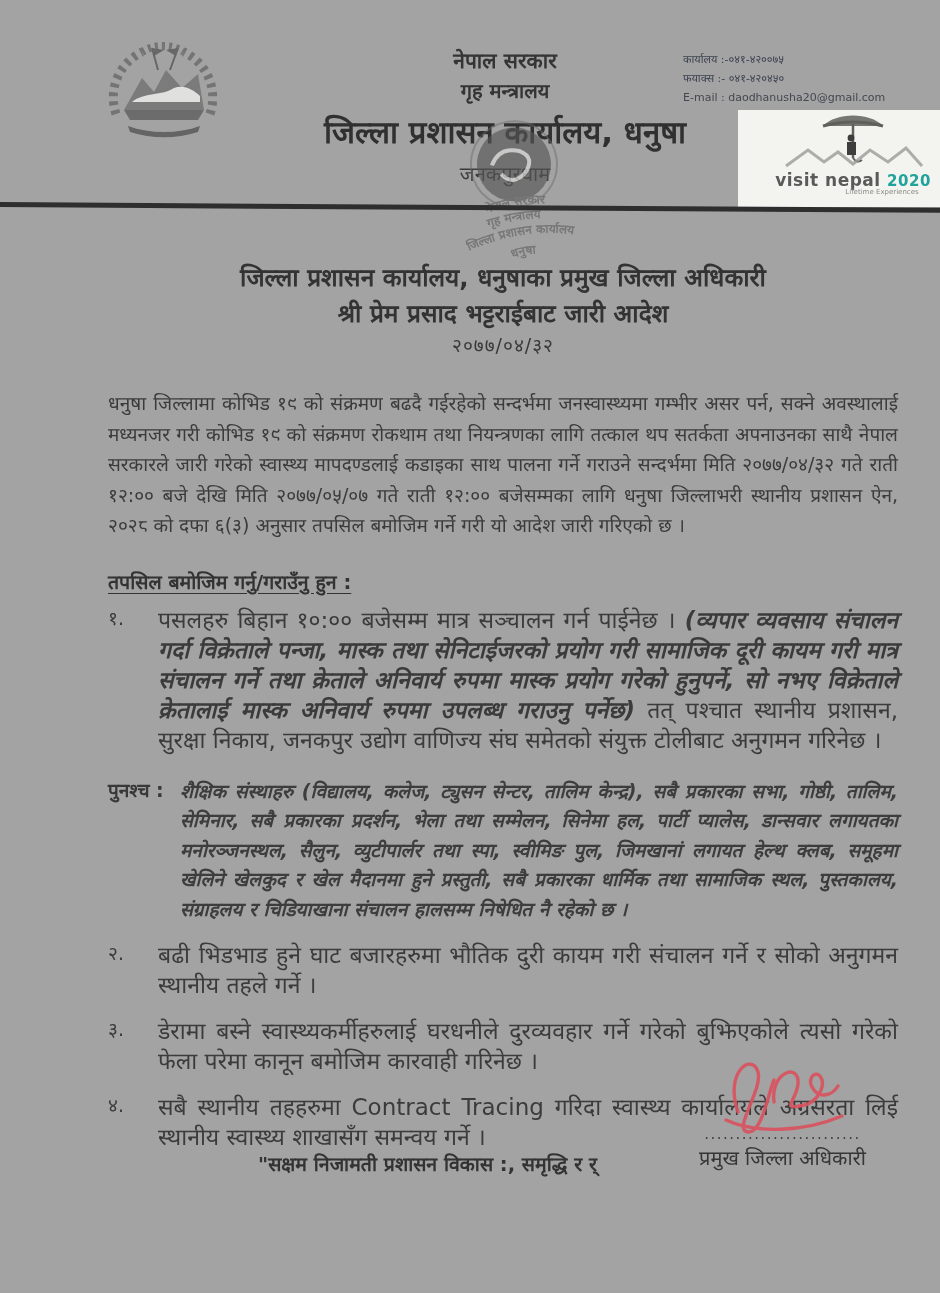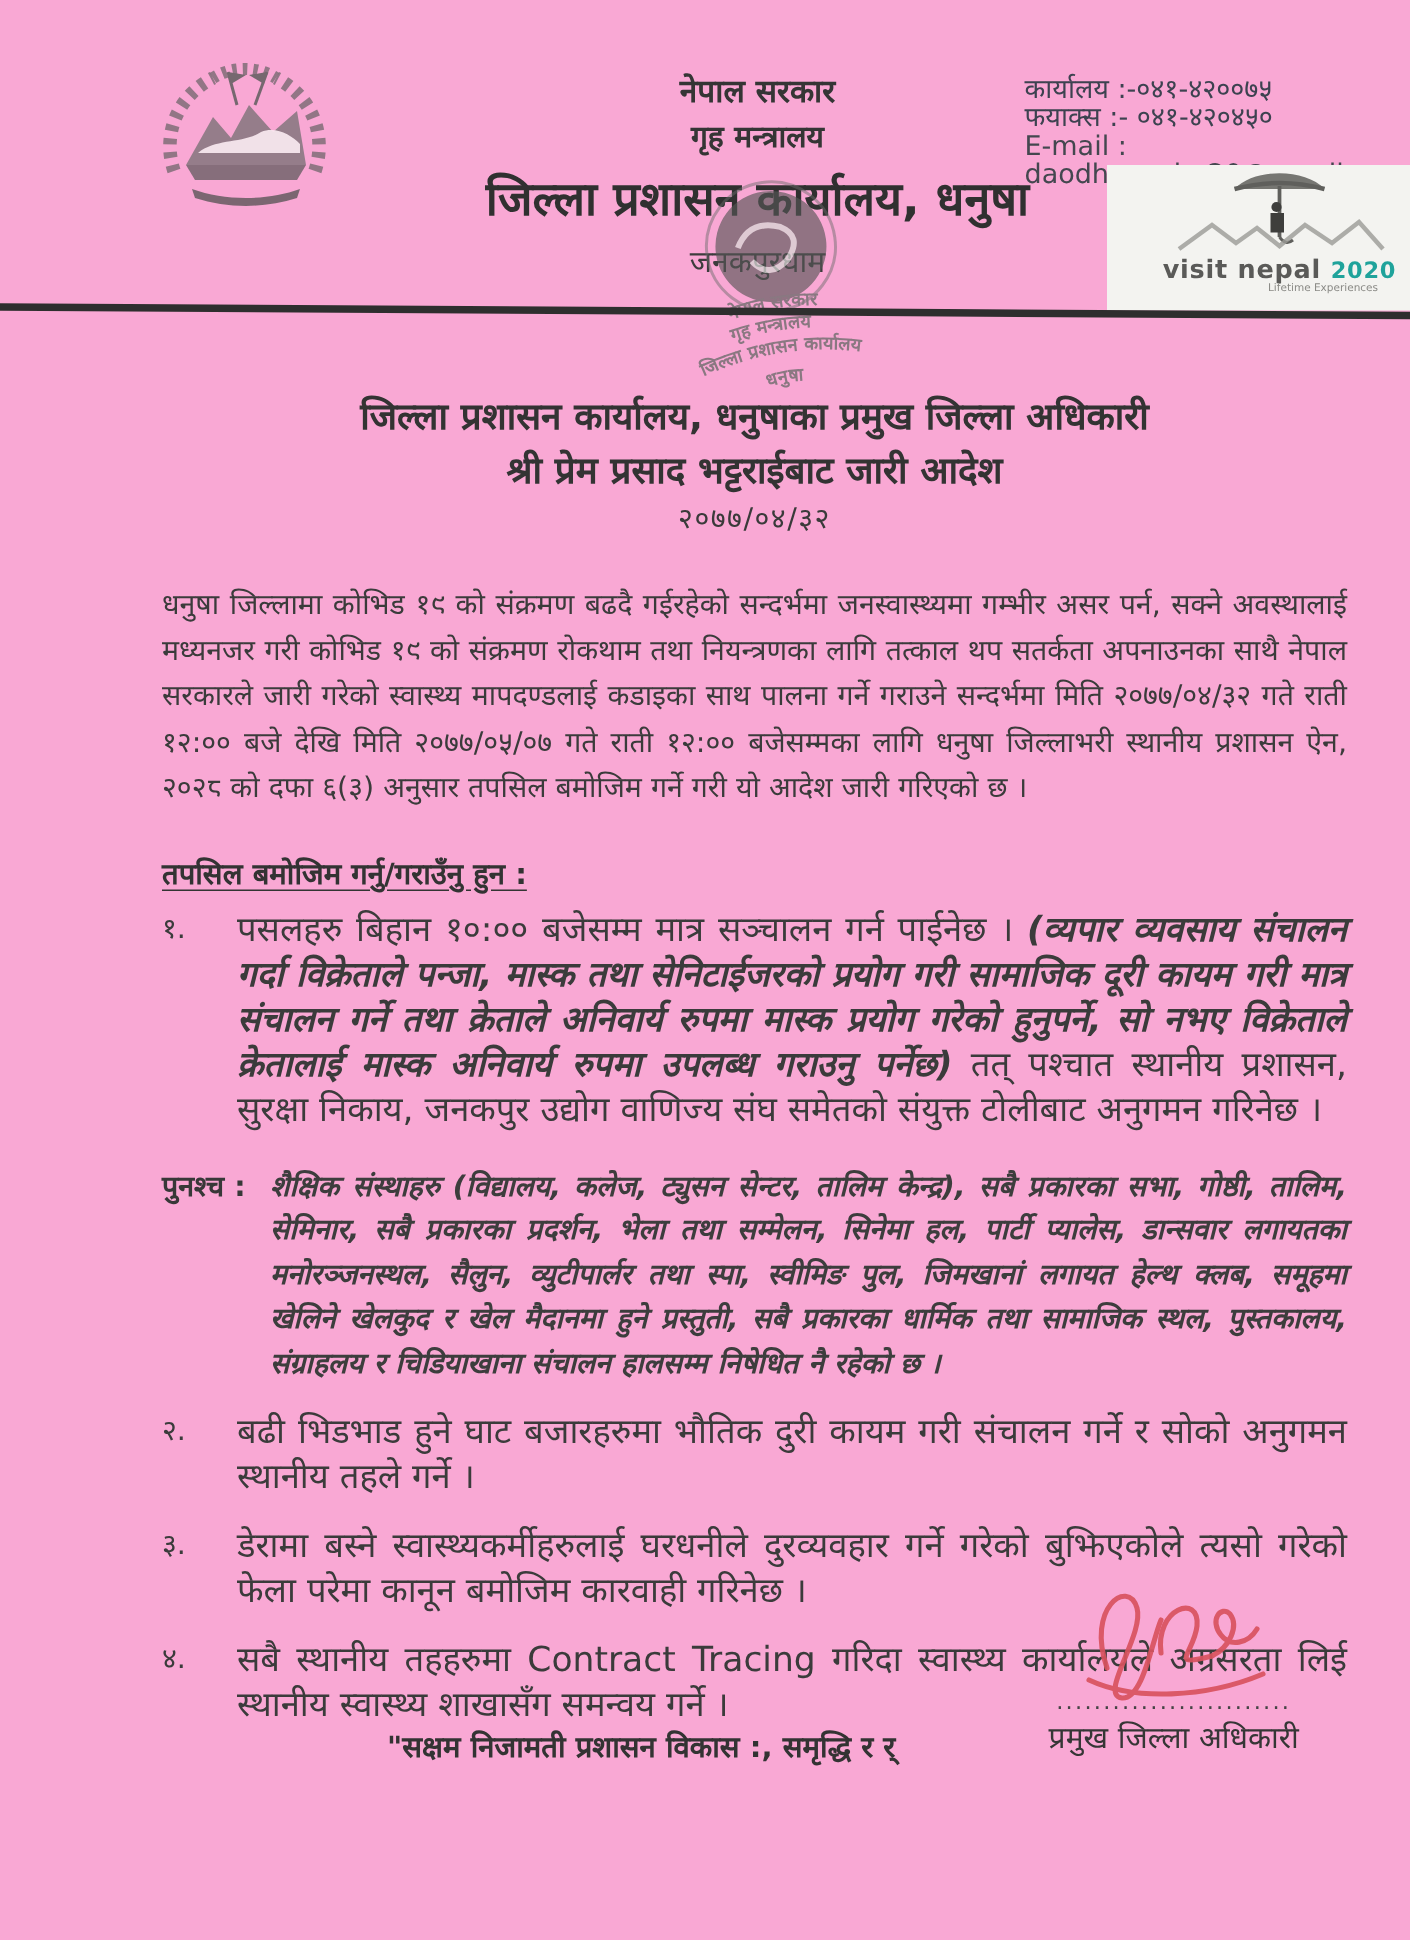--- a/index.html
+++ b/index.html
@@ -1,25 +1,25 @@
 <!DOCTYPE html>
 <html lang="ne"><head>
 <meta charset="utf-8">
 <style>
   html,body{margin:0;padding:0;background:#d8d8d8;}
-  .page{position:relative;width:940px;height:1293px;background:#f9a8d4;overflow:hidden;
+  .page{position:relative;width:940px;height:1293px;background:#a3a3a3;overflow:hidden;
         font-family:"DejaVu Sans","Liberation Sans",sans-serif;color:#3a3a3a;}
   
   .emblem{position:absolute;left:102px;top:40px;width:122px;height:102px;opacity:.82;}
   .head-center{position:absolute;left:210px;top:46px;width:590px;text-align:center;}
   .gov-line{font-size:21px;font-weight:bold;color:#353535;}
   .ministry-line{font-size:20px;font-weight:bold;margin-top:3px;color:#353535;}
   .office-line{font-size:31px;font-weight:bold;margin-top:6px;white-space:nowrap;color:#303030;}
   .city-line{font-size:20px;margin-top:8px;color:#3c3c3c;}
-  .contact{position:absolute;left:683px;top:50px;font-size:18px;line-height:19px;color:#44474f;}
+  .contact{position:absolute;left:683px;top:50px;font-size:11px;line-height:19px;color:#44474f;}
   .contact .dev{color:#3d4250;}
   .visit-box{position:absolute;left:738px;top:110px;width:230px;height:97px;background:#f3f3f0;
              display:flex;flex-direction:column;align-items:center;justify-content:flex-start;}
   .visit-text{margin-top:-14px;font-size:17px;font-weight:bold;color:#5a5a58;letter-spacing:.5px;}
   .visit-text .vn-year{color:#1fa39b;font-size:15px;}
   .visit-sub{font-size:7px;color:#8a8a86;margin-top:-2px;margin-left:58px;line-height:8px;text-align:center;}
   .stamp{position:absolute;left:428px;top:118px;width:180px;height:150px;transform:rotate(-8deg);opacity:.78;}
   .rule{position:absolute;left:-4px;top:205px;width:950px;height:5px;background:#2e2e2e;transform:rotate(0.35deg);}
   
   .doc{position:absolute;left:108px;top:260px;width:790px;}

